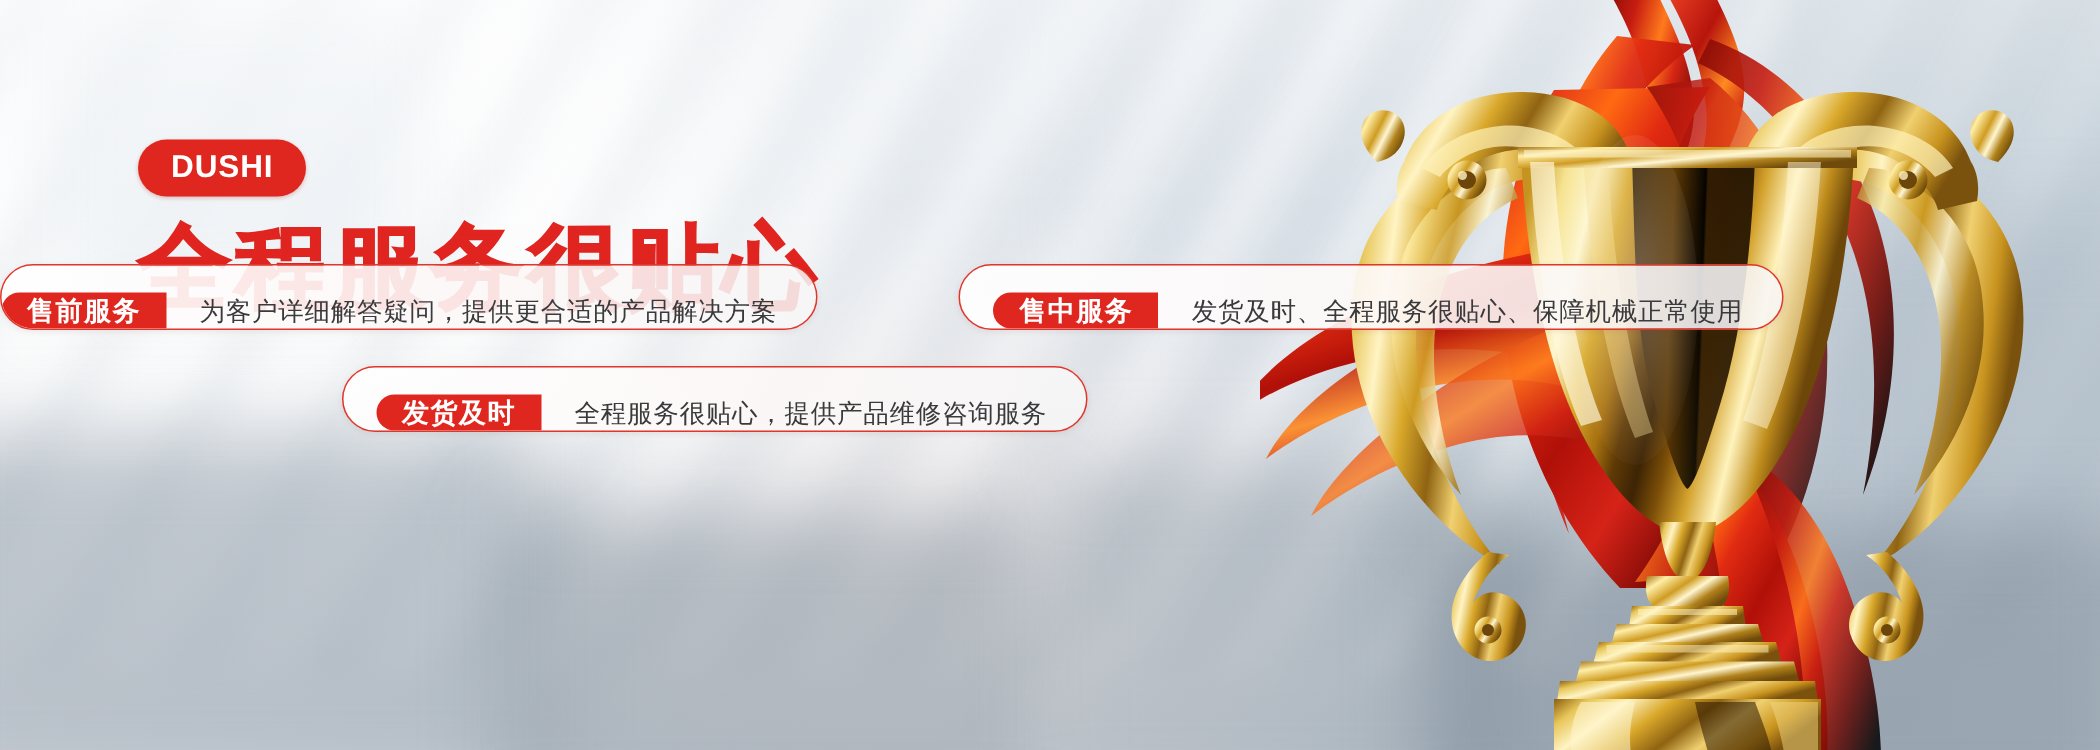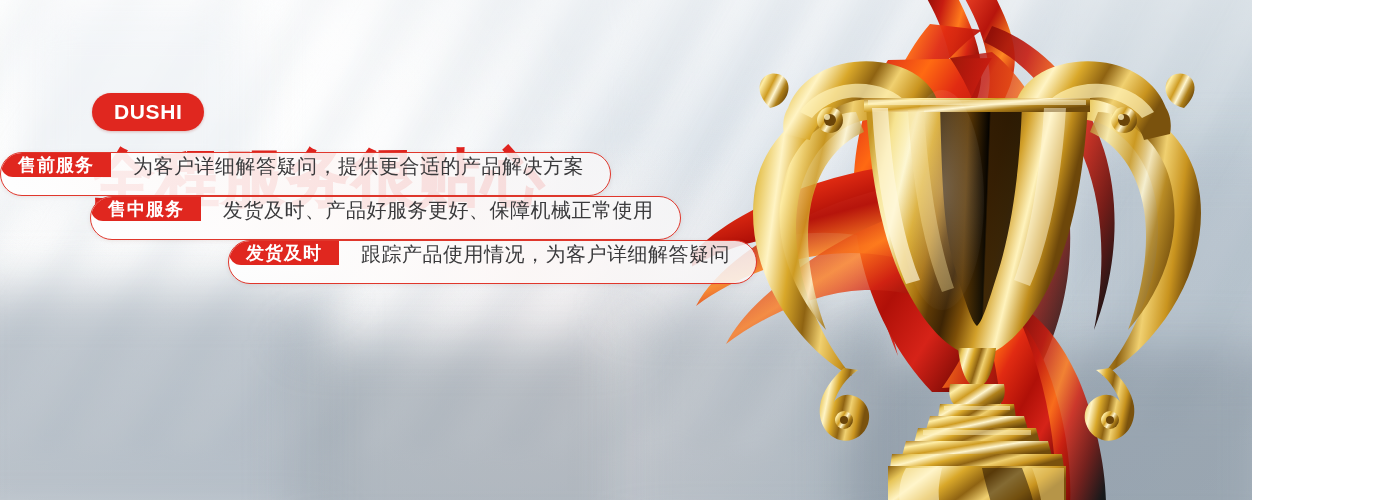--- a/index.html
+++ b/index.html
@@ -1,20 +1,20 @@
 <!DOCTYPE html>
 <html><head>
 <meta charset="utf-8">
 <style>
   * { margin:0; padding:0; box-sizing:border-box; }
   html,body { background:#fff; }
 
   .banner{
     position:relative;
-    width:1252px; height:500px;
+    width:1400px; height:500px;
     overflow:hidden;
     font-family:"Liberation Sans","DejaVu Sans",sans-serif;
     background:#fde047;
   }
 
   
   .bg{ position:absolute; inset:0; overflow:hidden; }
   .bg-base{
     position:absolute; inset:-60px;
     background:
@@ -88,47 +88,47 @@
     font-size:62px; line-height:1.02; font-weight:bold;
     color:#e0241f; letter-spacing:3px;
     font-family:"DejaVu Sans","Liberation Sans",sans-serif;
     text-shadow:0 1px 0 rgba(255,255,255,.5);
     -webkit-text-stroke:1.4px #e0241f;
   }
 
   
   .pills{ position:absolute; left:0; top:152px; }
   .pill{
-    display:inline-flex; align-items:flex-start;
+    display:inline-flex; align-items:flex-end;
     height:44px; border-radius:22px;
     border:1.3px solid #e0372c;
     background:linear-gradient(to right, rgba(255,255,255,.92) 0%, rgba(253,248,247,.9) 55%, rgba(248,247,248,.86) 100%);
     overflow:hidden;
     box-shadow:0 1px 4px rgba(120,60,50,.1);
   }
-  .pill + .pill{ margin-top:0; }
+  .pill + .pill{ margin-top:24px;padding-left:22px; }
   .pill-2{ margin-left:90px; }
   .pill-3{ margin-left:228px; }
 
   .pill-tag{
     display:flex; align-items:center; justify-content:center;
     min-width:104px; padding:0 17px;
     background:#e0271f; border-radius:21px 0 0 21px;
   }
   .pill-tag span{
     color:#fff; font-size:18px; font-weight:bold; letter-spacing:1px;
     font-family:"DejaVu Sans","Liberation Sans",sans-serif;
     white-space:nowrap;
   }
   .pill-body{
     display:flex; align-items:center;
     padding:0 26px 0 22px;
   }
   .pill-body span{
-    font-size:20px; color:#3a3a3c; letter-spacing:.5px; white-space:nowrap;
+    font-size:17px; color:#3a3a3c; letter-spacing:.5px; white-space:nowrap;
     font-family:Liberation Mono, monospace;
   }
 </style>
 </head>
 <body>
 
 <div class="banner">
 
   <div class="bg">
     <div class="bg-base"></div>
@@ -348,27 +348,27 @@
       <div class="pill-body">
         <span>为客户详细解答疑问，提供更合适的产品解决方案</span>
       </div>
     </div>
 
     <div class="pill pill-2">
       <div class="pill-tag">
         <span>售中服务</span>
       </div>
       <div class="pill-body">
-        <span>发货及时、产品好服务更好、保障机械正常使用</span>
+        <span>发货及时、全程服务很贴心、保障机械正常使用</span>
       </div>
     </div>
 
     <div class="pill pill-3">
       <div class="pill-tag">
         <span>发货及时</span>
       </div>
       <div class="pill-body">
-        <span>跟踪产品使用情况，为客户详细解答疑问</span>
+        <span>全程服务很贴心，提供产品维修咨询服务</span>
       </div>
     </div>
 
   </div>
 </div>
 
 </body></html>

